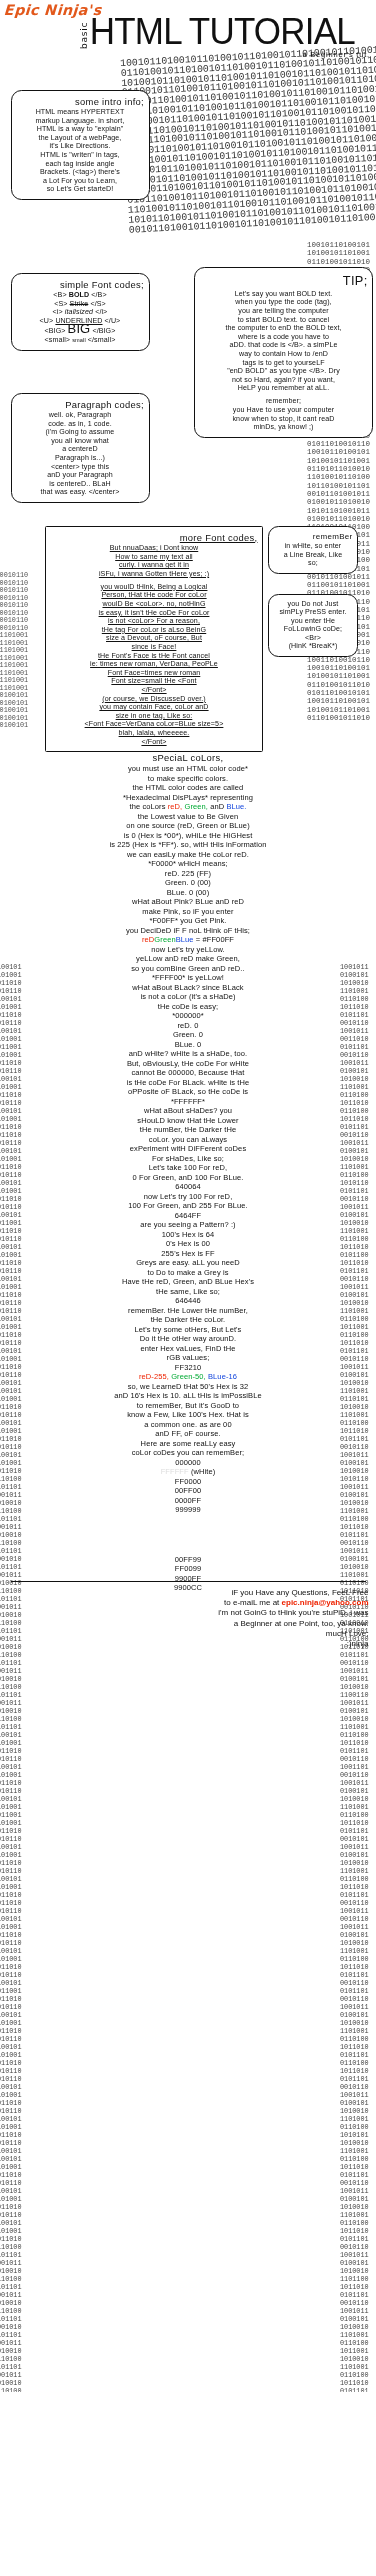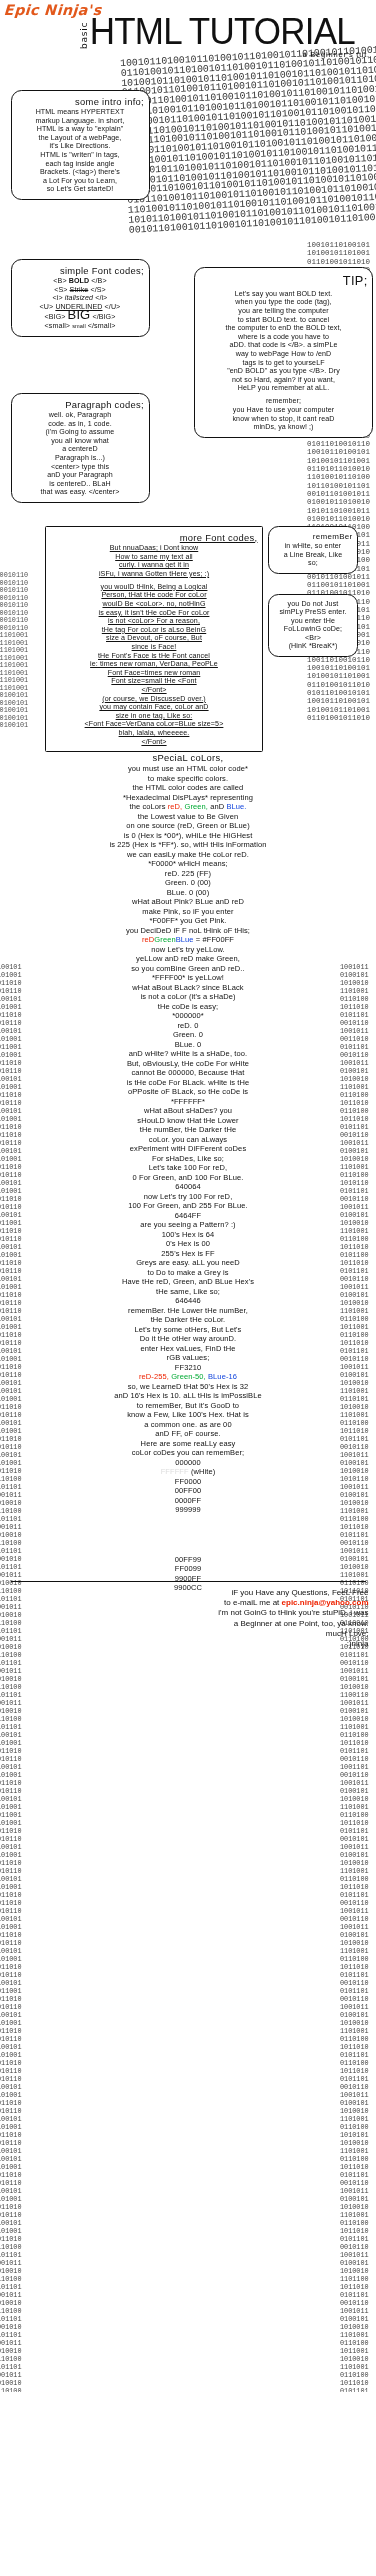--- a/index.html
+++ b/index.html
@@ -637,21 +637,21 @@
         <span class="ln">the Layout of a webPage,</span>
         <span class="ln">it's Like Directions.</span>
         <span class="ln">HTML is "writen" in tags,</span>
         <span class="ln">each tag inside angle</span>
         <span class="ln">Brackets. (&lt;tag&gt;) there's</span>
         <span class="ln">a Lot For you to Learn,</span>
         <span class="ln">so Let's Get starteD!</span>
       </div>
   </div>
 
-  <div class="box" id="box-simple" style="left:10.5px;top:259px;width:139px;">
+  <div class="box" id="box-simple" style="left:10.5px;top:273px;width:139px;">
     <span class="bt">simple Font codes;</span>
     <div id="simple-rows">
         <span class="ln"><span>&lt;B&gt; </span><span style="font-weight: 700;">BOLD</span><span> &lt;/B&gt;</span></span>
         <span class="ln"><span>&lt;S&gt; </span><span style="text-decoration: line-through;">Strike</span><span> &lt;/S&gt;</span></span>
         <span class="ln"><span>&lt;i&gt; </span><span style="font-style: italic;">italisized</span><span> &lt;/i&gt;</span></span>
         <span class="ln"><span>&lt;U&gt; </span><span style="text-decoration: underline;">UNDERLINED</span><span> &lt;/U&gt;</span></span>
         <span class="ln"><span>&lt;BIG&gt; </span><span style="font-size: 13px;">BIG</span><span> &lt;/BIG&gt;</span></span>
         <span class="ln"><span>&lt;small&gt; </span><span style="font-size: 5.6px;">small</span><span> &lt;/small&gt;</span></span>
       </div>
   </div>
@@ -659,21 +659,21 @@
   <div class="box tip" id="box-tip" style="left:194px;top:267px;width:179px;">
     <span class="bt">TIP;</span>
     <div id="tip-lines">
         <span class="ln">Let's say you want BOLD text.</span>
         <span class="ln">when you type the code (tag),</span>
         <span class="ln">you are telling the computer</span>
         <span class="ln">to start BOLD text. to cancel</span>
         <span class="ln">the computer to enD the BOLD text,</span>
         <span class="ln">where is a code you have to</span>
         <span class="ln">aDD. that code is &lt;/B&gt;. a simPLe</span>
-        <span class="ln">way to webPage How to /enD</span>
+        <span class="ln">way to contain How to /enD</span>
         <span class="ln">tags is to get to yourseLF</span>
         <span class="ln">"enD BOLD" as you type &lt;/B&gt;. Dry</span>
         <span class="ln">not so Hard, again? if you want,</span>
         <span class="ln">HeLP you remember at aLL.</span>
         <span class="ln" style="height: 4.5px;"></span>
         <span class="ln">remember;</span>
         <span class="ln">you Have to use your computer</span>
         <span class="ln">know when to stop, it cant reaD</span>
         <span class="ln">minDs, ya know! ;)</span>
       </div>

